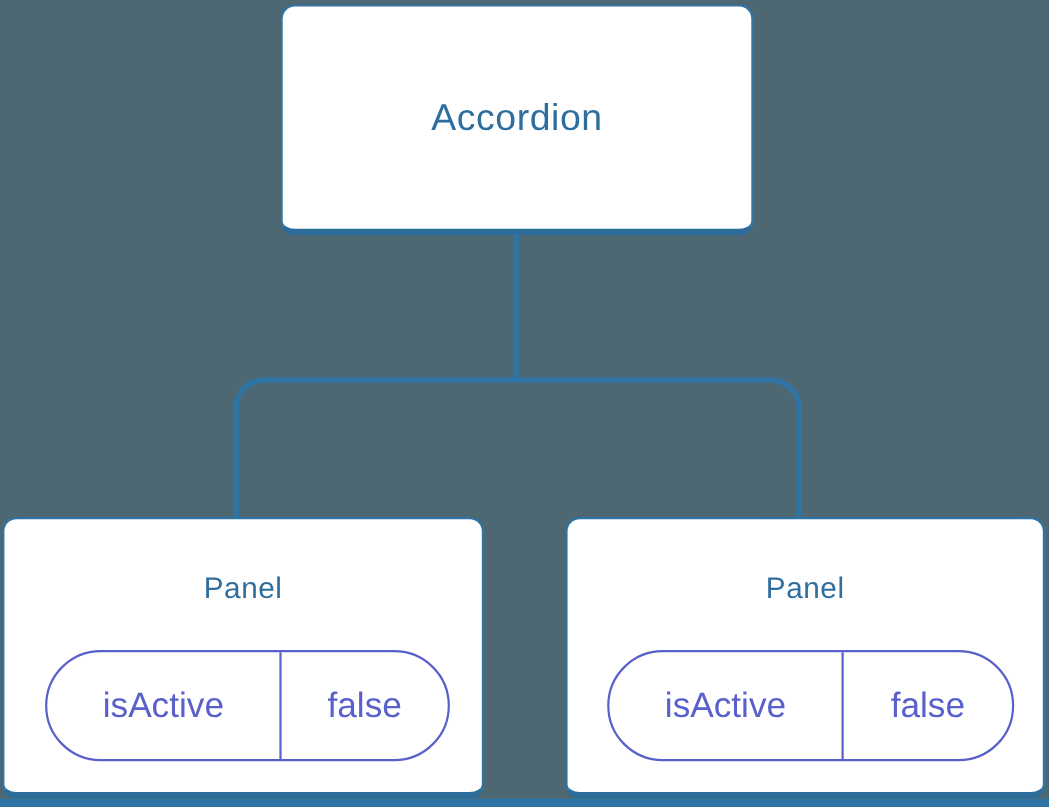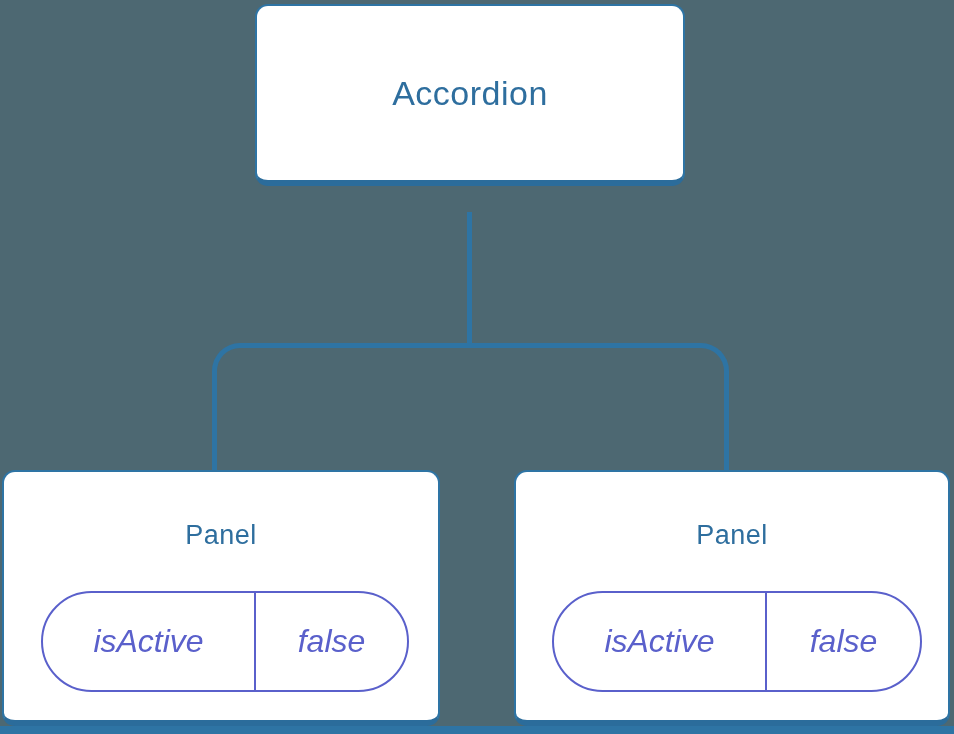--- a/index.html
+++ b/index.html
@@ -32,21 +32,21 @@
     font-size: 34px;
     font-weight: 500;
     letter-spacing: 0.5px;
     text-align: center;
     user-select: none;
   }
   .root-node {
     left: 255px;
     top: 4px;
     width: 430px;
-    height: 182px;
+    height: 210px;
     display: flex;
     align-items: center;
     justify-content: center;
   }
   .panel-node {
     top: 470px;
     height: 256px;
   }
   .panel-node .node-title {
     position: absolute;
@@ -102,21 +102,20 @@
     color: #5A60CB;
     font-size: 32px;
   }
   .panel-left  .state-pill { left: 37px; width: 368px; }
   .panel-right .state-pill { left: 36px; width: 370px; }
   .state-cell {
     display: flex;
     align-items: center;
     justify-content: center;
     user-select: none;
-    font-style: italic;
   }
   .state-name-cell {
     width: 213px;
     border-right: 2.5px solid #5A60CB;
     box-sizing: border-box;
   }
   .state-value-cell {
     flex: 1;
   }
 </style>

